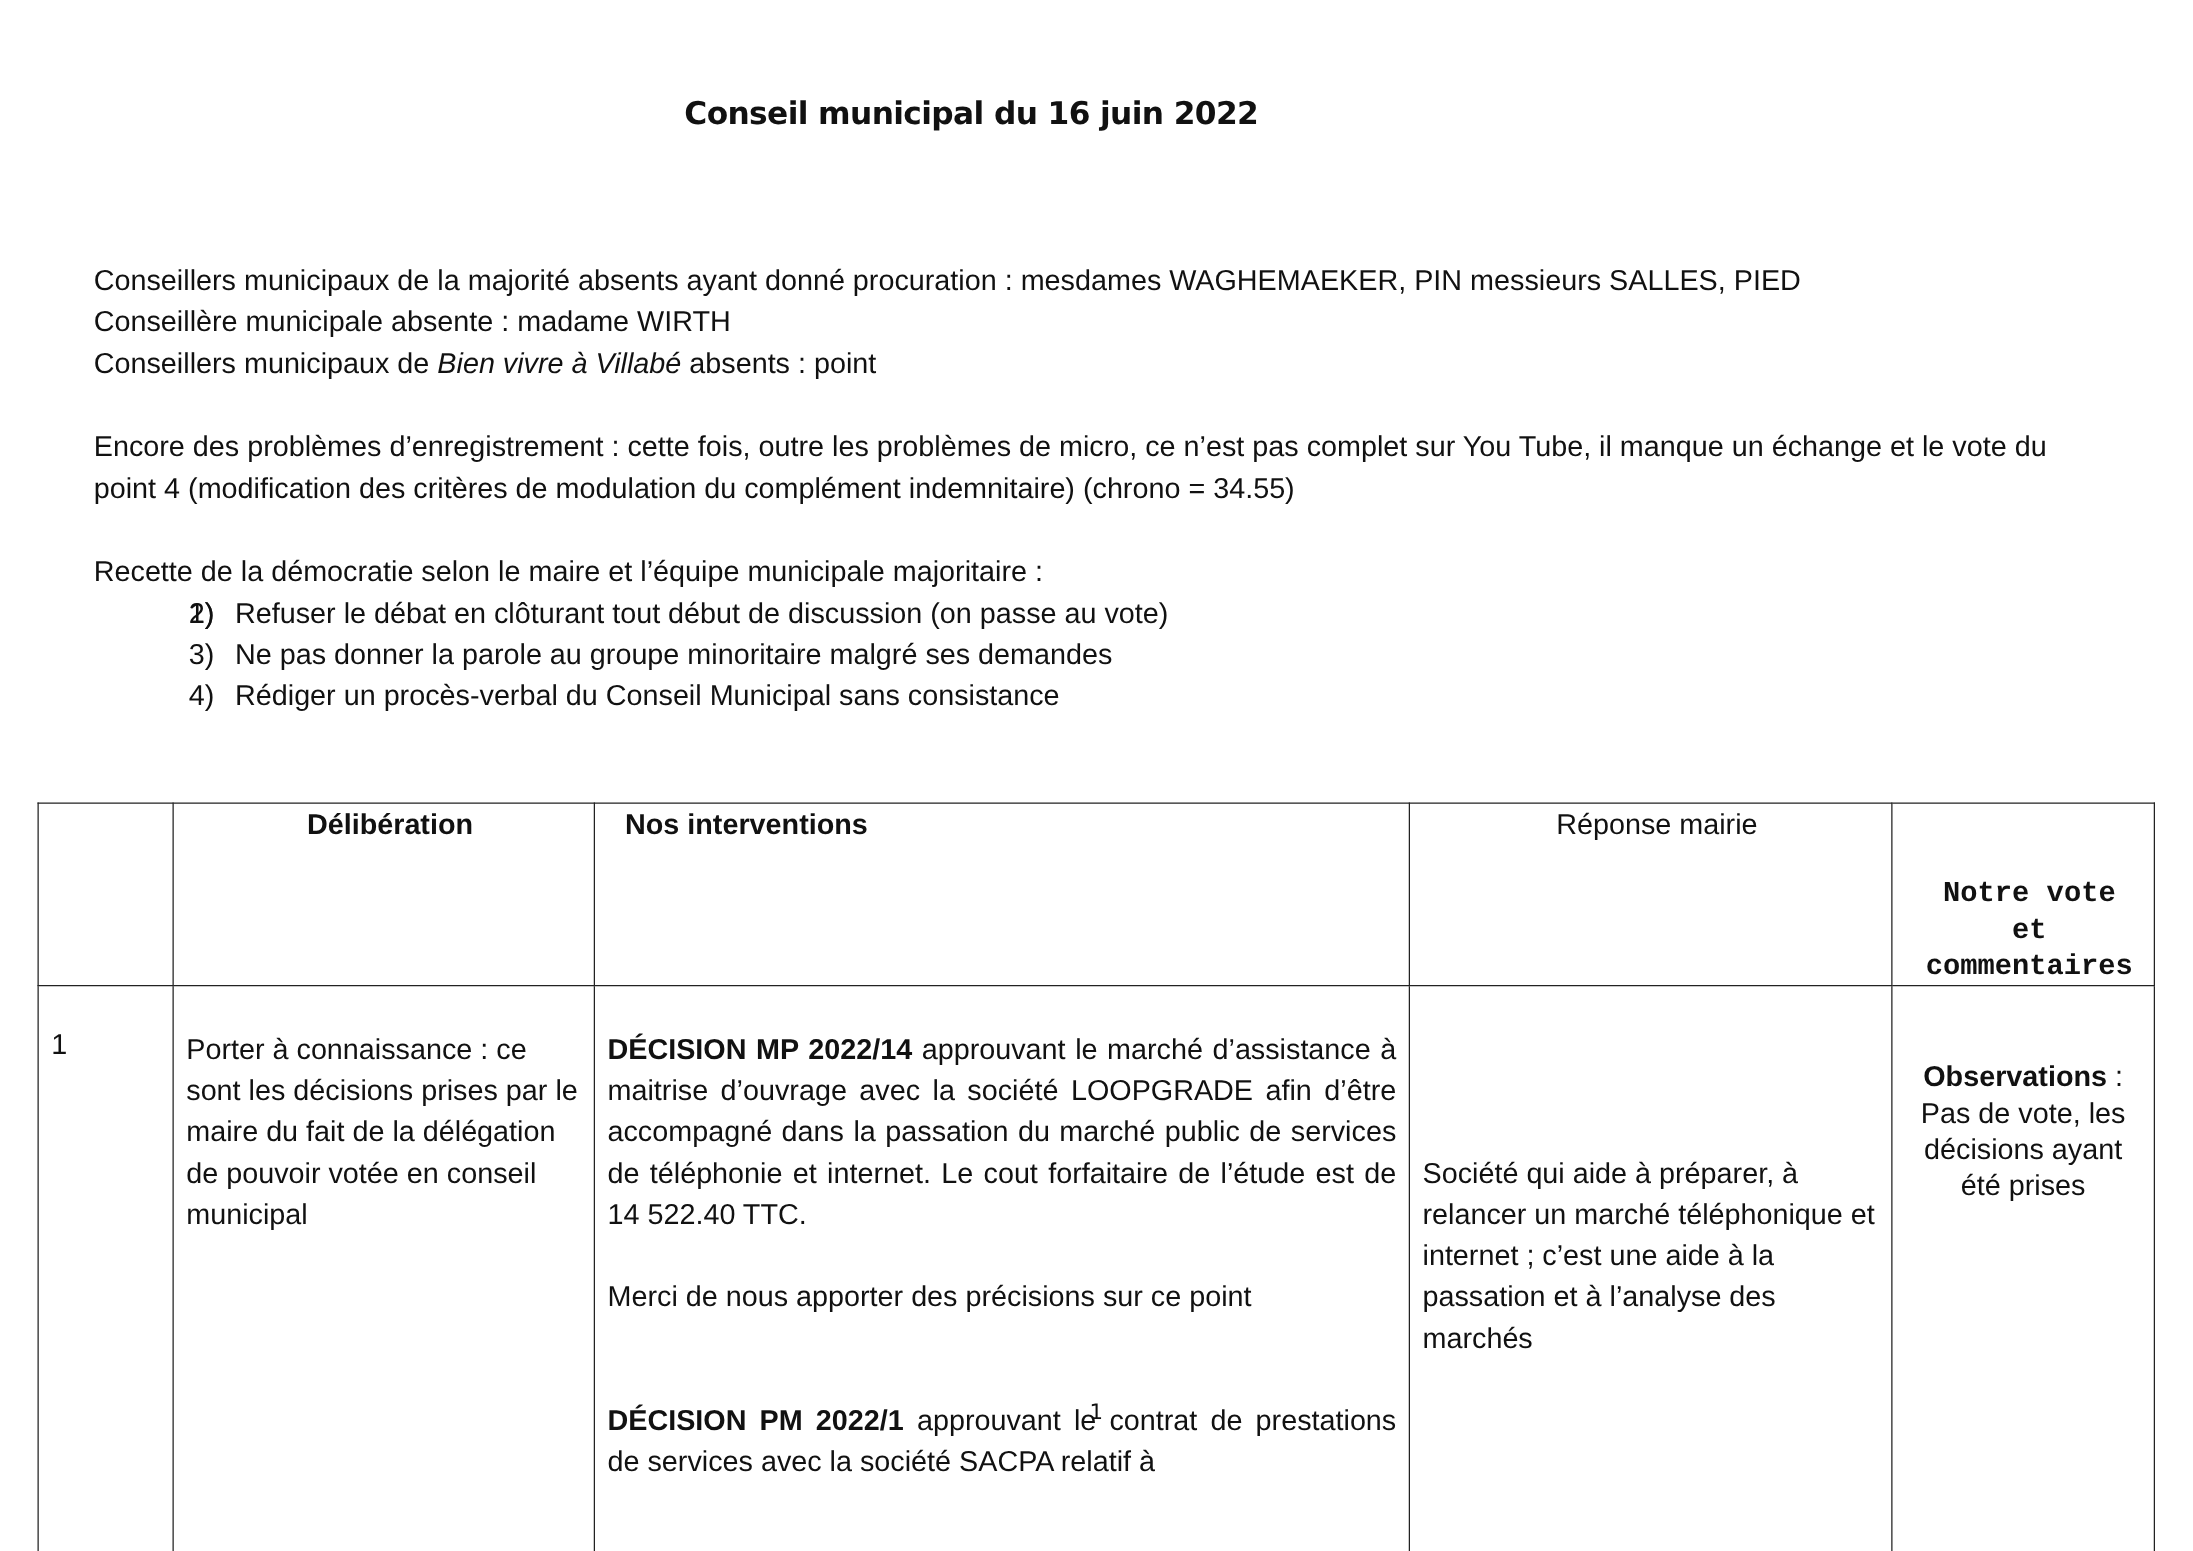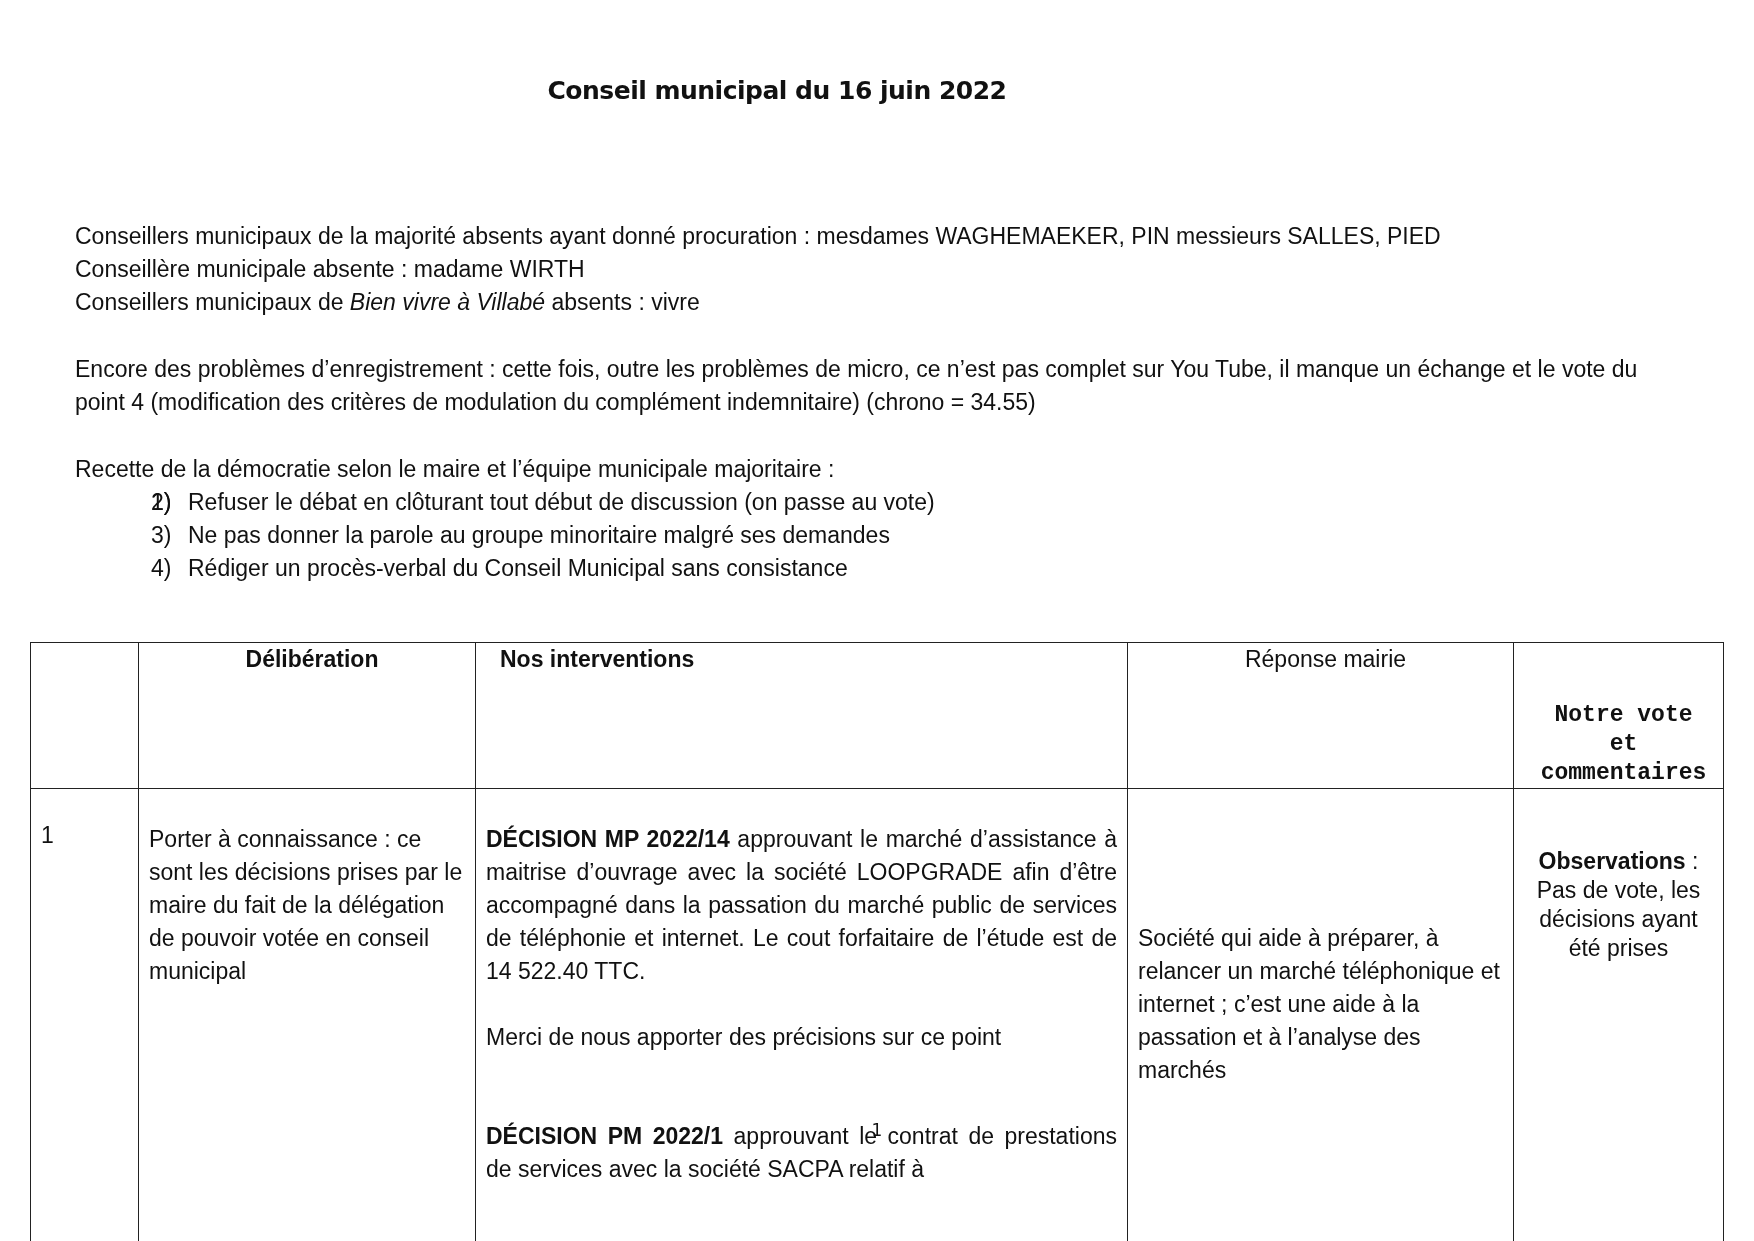--- a/index.html
+++ b/index.html
@@ -25,21 +25,20 @@
       font-weight: bold;
       font-size: 25px;
       letter-spacing: -0.5px;
     }
     .body-text {
       position: absolute;
       left: 75px;
       width: 1610px;
       font-size: 23px;
       line-height: 33px;
-      margin-top: 12px;
     }
     .p1 { top: 208px; }
     .p2 { top: 341px; }
     .p3 { top: 441px; }
     .line { white-space: nowrap; }
     .wrap { white-space: normal; }
     ol.recipe {
       margin: 0;
       padding: 0;
       list-style: none;
@@ -101,21 +100,21 @@
     }
   </style>
 </head>
 <body>
 
 <div class="title">Conseil municipal du 16 juin 2022</div>
 
 <div class="body-text p1">
   <div class="line">Conseillers municipaux de la majorité absents ayant donné procuration : mesdames WAGHEMAEKER, PIN messieurs SALLES, PIED</div>
   <div class="line">Conseillère municipale absente : madame WIRTH</div>
-  <div class="line"><span>Conseillers municipaux de </span><i>Bien vivre à Villabé</i><span> absents : vivre</span></div>
+  <div class="line"><span>Conseillers municipaux de </span><i>Bien vivre à Villabé</i><span> absents : point</span></div>
 </div>
 
 <div class="body-text p2 wrap">Encore des problèmes d’enregistrement : cette fois, outre les problèmes de micro, ce n’est pas complet sur You Tube, il manque un échange et le vote du point 4 (modification des critères de modulation du complément indemnitaire) (chrono = 34.55)</div>
 
 <div class="body-text p3">
   <div class="line">Recette de la démocratie selon le maire et l’équipe municipale majoritaire :</div>
   <ol class="recipe">
     <li><span class="num">1)</span></li>
     <li><span class="num">2)</span><span class="txt"><span>Refuser le débat en clôturant tout début de discussion (on passe au vote)</span></span></li>
     <li><span class="num">3)</span><span class="txt"><span>Ne pas donner la parole au groupe minoritaire malgré ses demandes</span></span></li>

